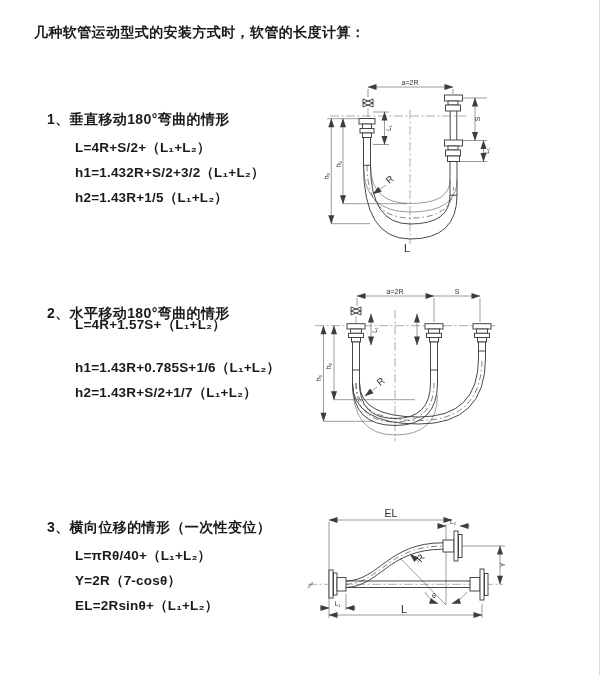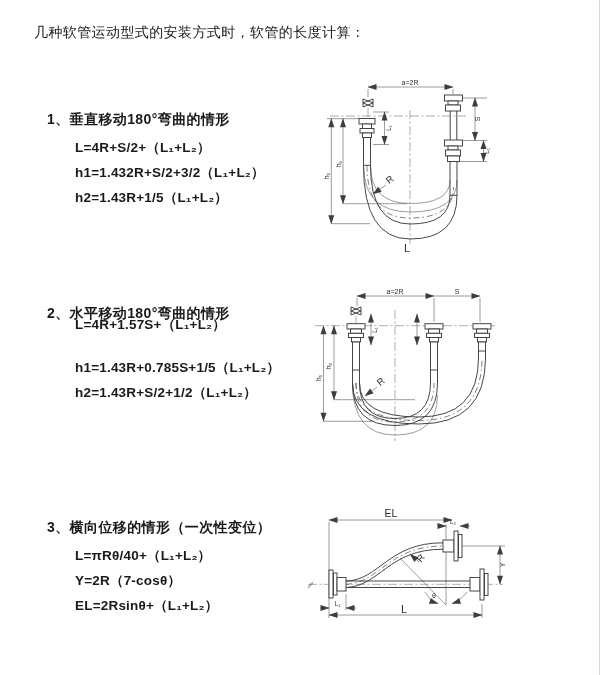--- a/index.html
+++ b/index.html
@@ -1,19 +1,19 @@
 <!DOCTYPE html>
 <html><head>
 <meta charset="utf-8">
 <style>
   html,body{margin:0;padding:0}
   body{width:600px;height:675px;position:relative;background:#ffffff;overflow:hidden;
        font-family:"Liberation Sans","DejaVu Sans",sans-serif;color:#1a1a1a;
        border-right:1px solid #d9d9d9;box-sizing:border-box}
-  .title{position:absolute;left:34px;top:24px;font-size:14px;font-weight:400;letter-spacing:.4px}
+  .title{position:absolute;left:34px;top:24px;font-size:14px;font-weight:700;letter-spacing:.4px}
   .sec-heading{position:absolute;font-size:14px;font-weight:700;letter-spacing:.4px}
   .formula{position:absolute;font-size:13.5px;font-weight:700;letter-spacing:.2px}
   svg{position:absolute}
   svg text{font-family:"Liberation Sans","DejaVu Sans",sans-serif;fill:#2e2e2e;font-size:7px}
   .thin{stroke:#4a4a4a;stroke-width:.55;fill:none}
   .med{stroke:#3d3d3d;stroke-width:.95;fill:none}
   .chain{stroke:#5a5a5a;stroke-width:.5;fill:none;stroke-dasharray:9 2.5 2 2.5}
   .cdash{stroke:#4a4a4a;stroke-width:.7;fill:none;stroke-dasharray:6 3 1.5 3}
   .fl{fill:#ffffff;stroke:#3d3d3d;stroke-width:.95}
   .lab-big{font-size:11px}
@@ -25,22 +25,22 @@
 
 <div class="title">几种软管运动型式的安装方式时，软管的长度计算：</div>
 
 <div class="sec-heading" style="left:47px;top:111px">1、垂直移动180°弯曲的情形</div>
 <div class="formula" style="left:75px;top:139px">L=4R+S/2+（L₁+L₂）</div>
 <div class="formula" style="left:75px;top:164px">h1=1.432R+S/2+3/2（L₁+L₂）</div>
 <div class="formula" style="left:75px;top:189px">h2=1.43R+1/5（L₁+L₂）</div>
 
 <div class="sec-heading" style="left:47px;top:305px">2、水平移动180°弯曲的情形</div>
 <div class="formula" style="left:75px;top:316px">L=4R+1.57S+（L₁+L₂）</div>
-<div class="formula" style="left:75px;top:359px">h1=1.43R+0.785S+1/5（L₁+L₂）</div>
-<div class="formula" style="left:75px;top:384px">h2=1.43R+S/2+1/2（L₁+L₂）</div>
+<div class="formula" style="left:75px;top:359px">h1=1.43R+0.785S+1/6（L₁+L₂）</div>
+<div class="formula" style="left:75px;top:384px">h2=1.43R+S/2+1/7（L₁+L₂）</div>
 
 <div class="sec-heading" style="left:47px;top:519px">3、横向位移的情形（一次性变位）</div>
 <div class="formula" style="left:75px;top:547px">L=πRθ/40+（L₁+L₂）</div>
 <div class="formula" style="left:75px;top:572px">Y=2R（7-cosθ）</div>
 <div class="formula" style="left:75px;top:597px">EL=2Rsinθ+（L₁+L₂）</div>
 
 <svg style="left:312px;top:72px" width="288" height="188" viewBox="0 0 288 188">
   <defs>
     <marker id="ah1" markerWidth="10" markerHeight="8" refX="9" refY="4" orient="auto-start-reverse" markerUnits="userSpaceOnUse">
       <path d="M0.5,1 L9.5,4 L0.5,7 z" fill="#3d3d3d"></path>

